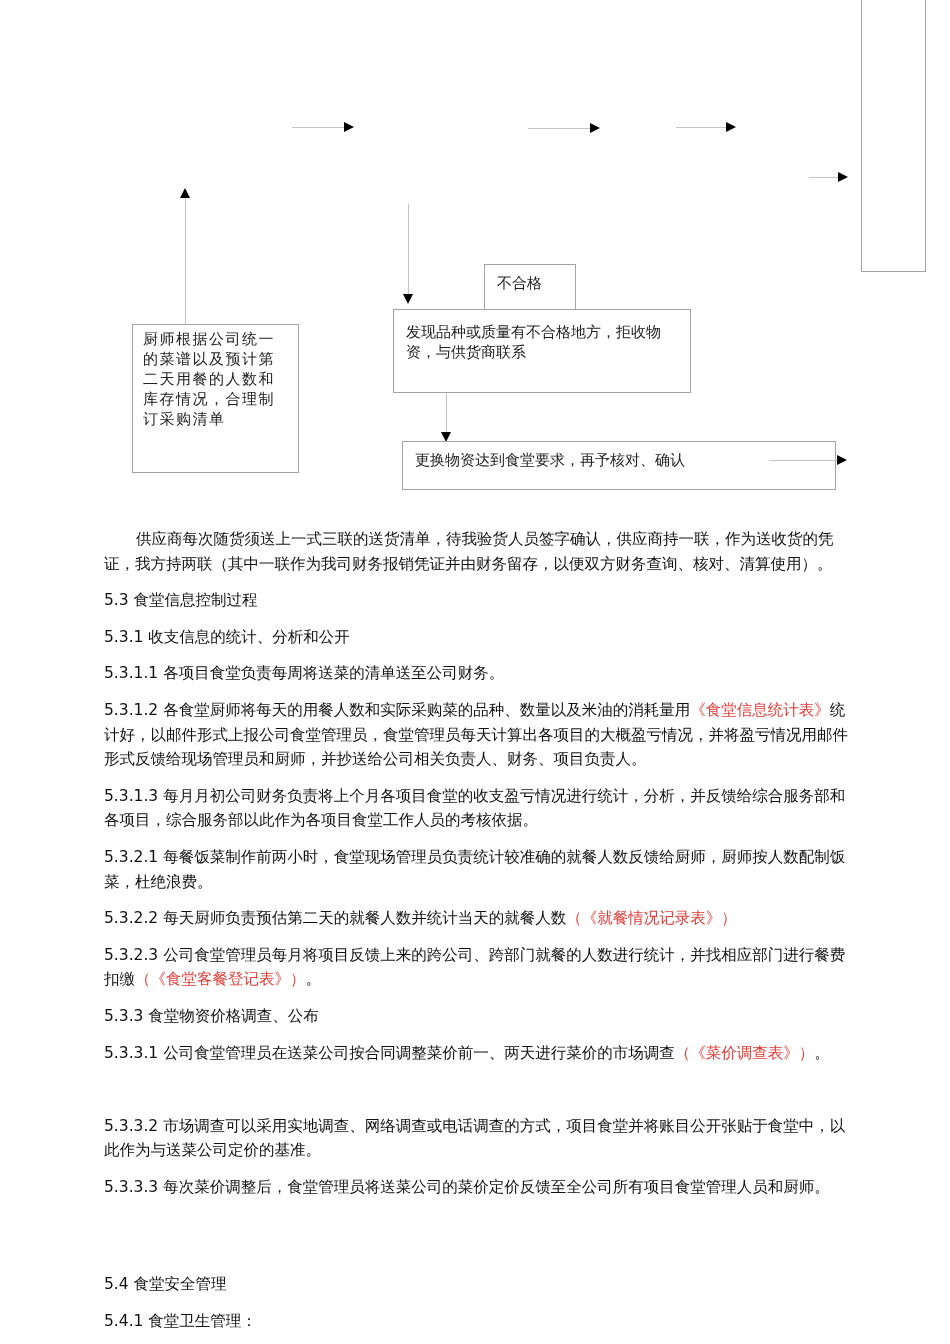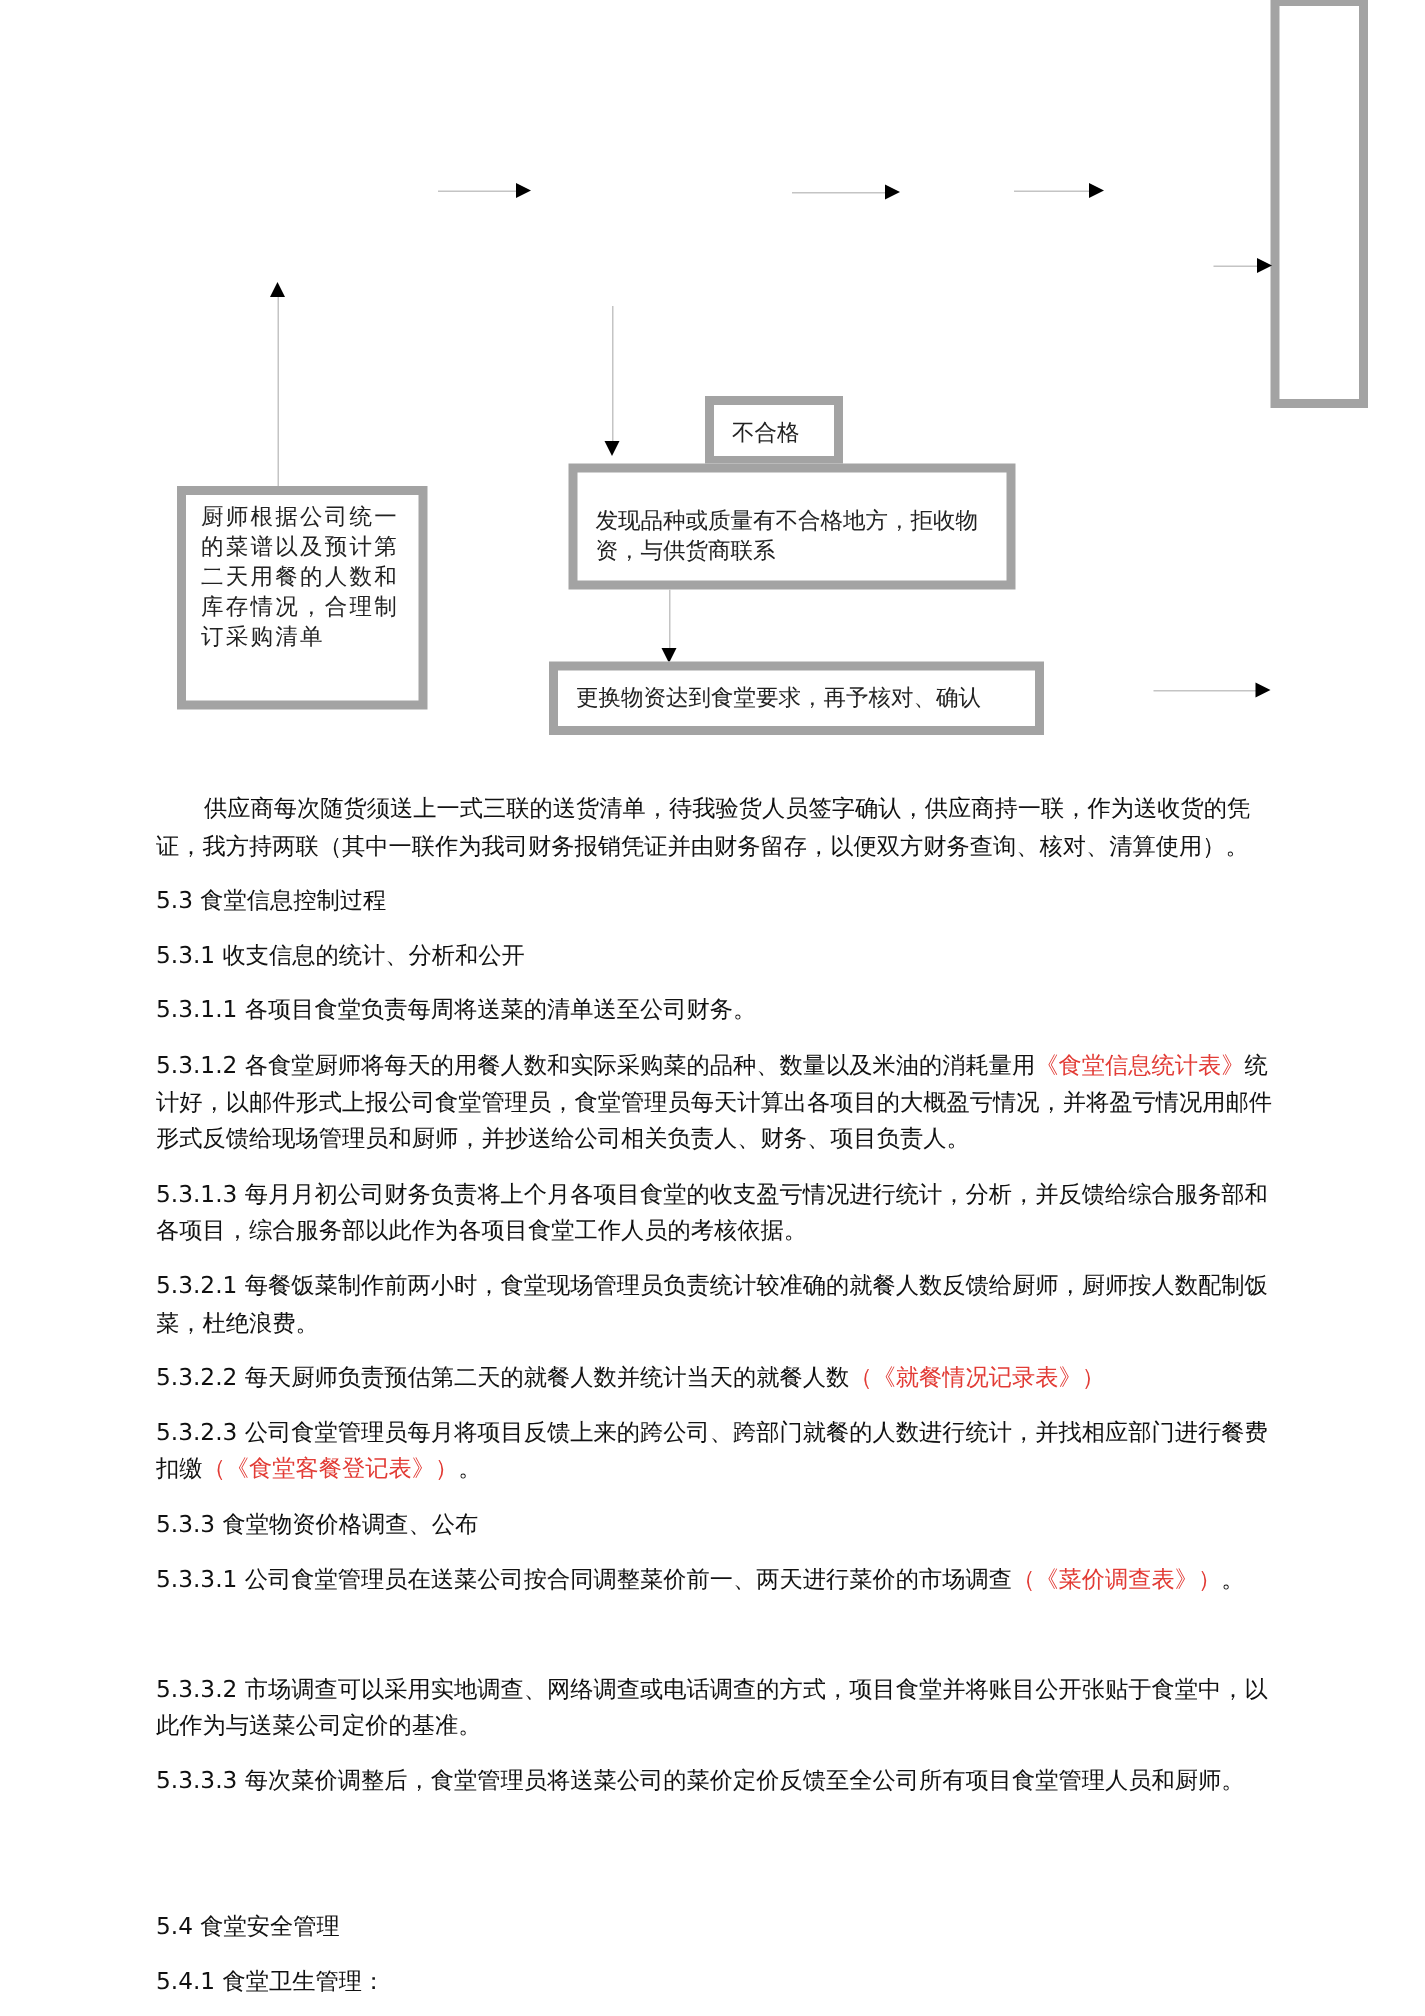--- a/index.html
+++ b/index.html
@@ -1,18 +1,18 @@
 <!DOCTYPE html>
 <html><head>
 <meta charset="utf-8">
 <style>
   html, body { margin: 0; padding: 0; background: #ffffff; }
   body { width: 950px; height: 1344px; position: relative; overflow: hidden;
          font-family: "DejaVu Sans", "Liberation Sans", sans-serif; color: #111; }
-  .box { position: absolute; border: 6px solid #a3a3a3; background: #fff; box-sizing: border-box; }
+  .box { position: absolute; border: 1px solid #a3a3a3; background: #fff; box-sizing: border-box; margin-left: 14px; }
   .box-text { font-family: "DejaVu Serif", "Liberation Serif", serif; font-size: 15px; line-height: 20px; color: #222; }
   .hline { position: absolute; height: 1px; background: #c4c4c4; }
   .vline { position: absolute; width: 1px; background: #c4c4c4; }
   .arrow-r { position: absolute; width: 0; height: 0; border-top: 5px solid transparent; border-bottom: 5px solid transparent; border-left: 10px solid #000; }
   .arrow-u { position: absolute; width: 0; height: 0; border-left: 5px solid transparent; border-right: 5px solid transparent; border-bottom: 10px solid #000; }
   .arrow-d { position: absolute; width: 0; height: 0; border-left: 5px solid transparent; border-right: 5px solid transparent; border-top: 10px solid #000; }
   .doc { position: absolute; left: 92px; top: 515px; width: 780px;
          font-family: "DejaVu Sans", "Liberation Sans", sans-serif; font-size: 15.5px; line-height: 24.6px; color: #111; }
   .doc p { margin: 12px; }
   .indent { text-indent: 32px; }
@@ -45,28 +45,28 @@
     <span>厨师根据公司统一的菜谱以及预计第二天用餐的人数和库存情况，合理制订采购清单</span>
   </div>
 
   <div class="vline" style="left:408px; top:204px; height:92px;"></div>
   <div class="arrow-d" style="left:403px; top:294px;"></div>
 
   <div class="box box-text" style="left:470px; top:264px; width:92px; height:46px; padding:8px 0 0 12px;">
     <span>不合格</span>
   </div>
 
-  <div class="box box-text" style="left:379px; top:309px; width:298px; height:84px; padding:22px 10px 0 12px;">
+  <div class="box box-text" style="left:379px; top:309px; width:298px; height:84px; padding:12px 10px 0 12px;">
     <span>发现品种或质量有不合格地方，拒收物资，与供货商联系</span>
   </div>
 
   <div class="vline" style="left:446px; top:393px; height:40px;"></div>
   <div class="arrow-d" style="left:441px; top:432px;"></div>
 
-  <div class="box box-text" style="left:366px; top:441px; width:330px; height:49px; padding:8px 10px 0 12px;">
+  <div class="box box-text" style="left:388px; top:441px; width:434px; height:49px; padding:8px 10px 0 12px;">
     <span>更换物资达到食堂要求，再予核对、确认</span>
   </div>
   <div class="hline" style="left:769px; top:460px; width:70px;"></div>
   <div class="arrow-r" style="left:837px; top:455px;"></div>
 </div>
 
 <div class="doc">
   <p class="indent">供应商每次随货须送上一式三联的送货清单，待我验货人员签字确认，供应商持一联，作为送收货的凭证，我方持两联（其中一联作为我司财务报销凭证并由财务留存，以便双方财务查询、核对、清算使用）。</p>
   <p>5.3 食堂信息控制过程</p>
   <p>5.3.1 收支信息的统计、分析和公开</p>

